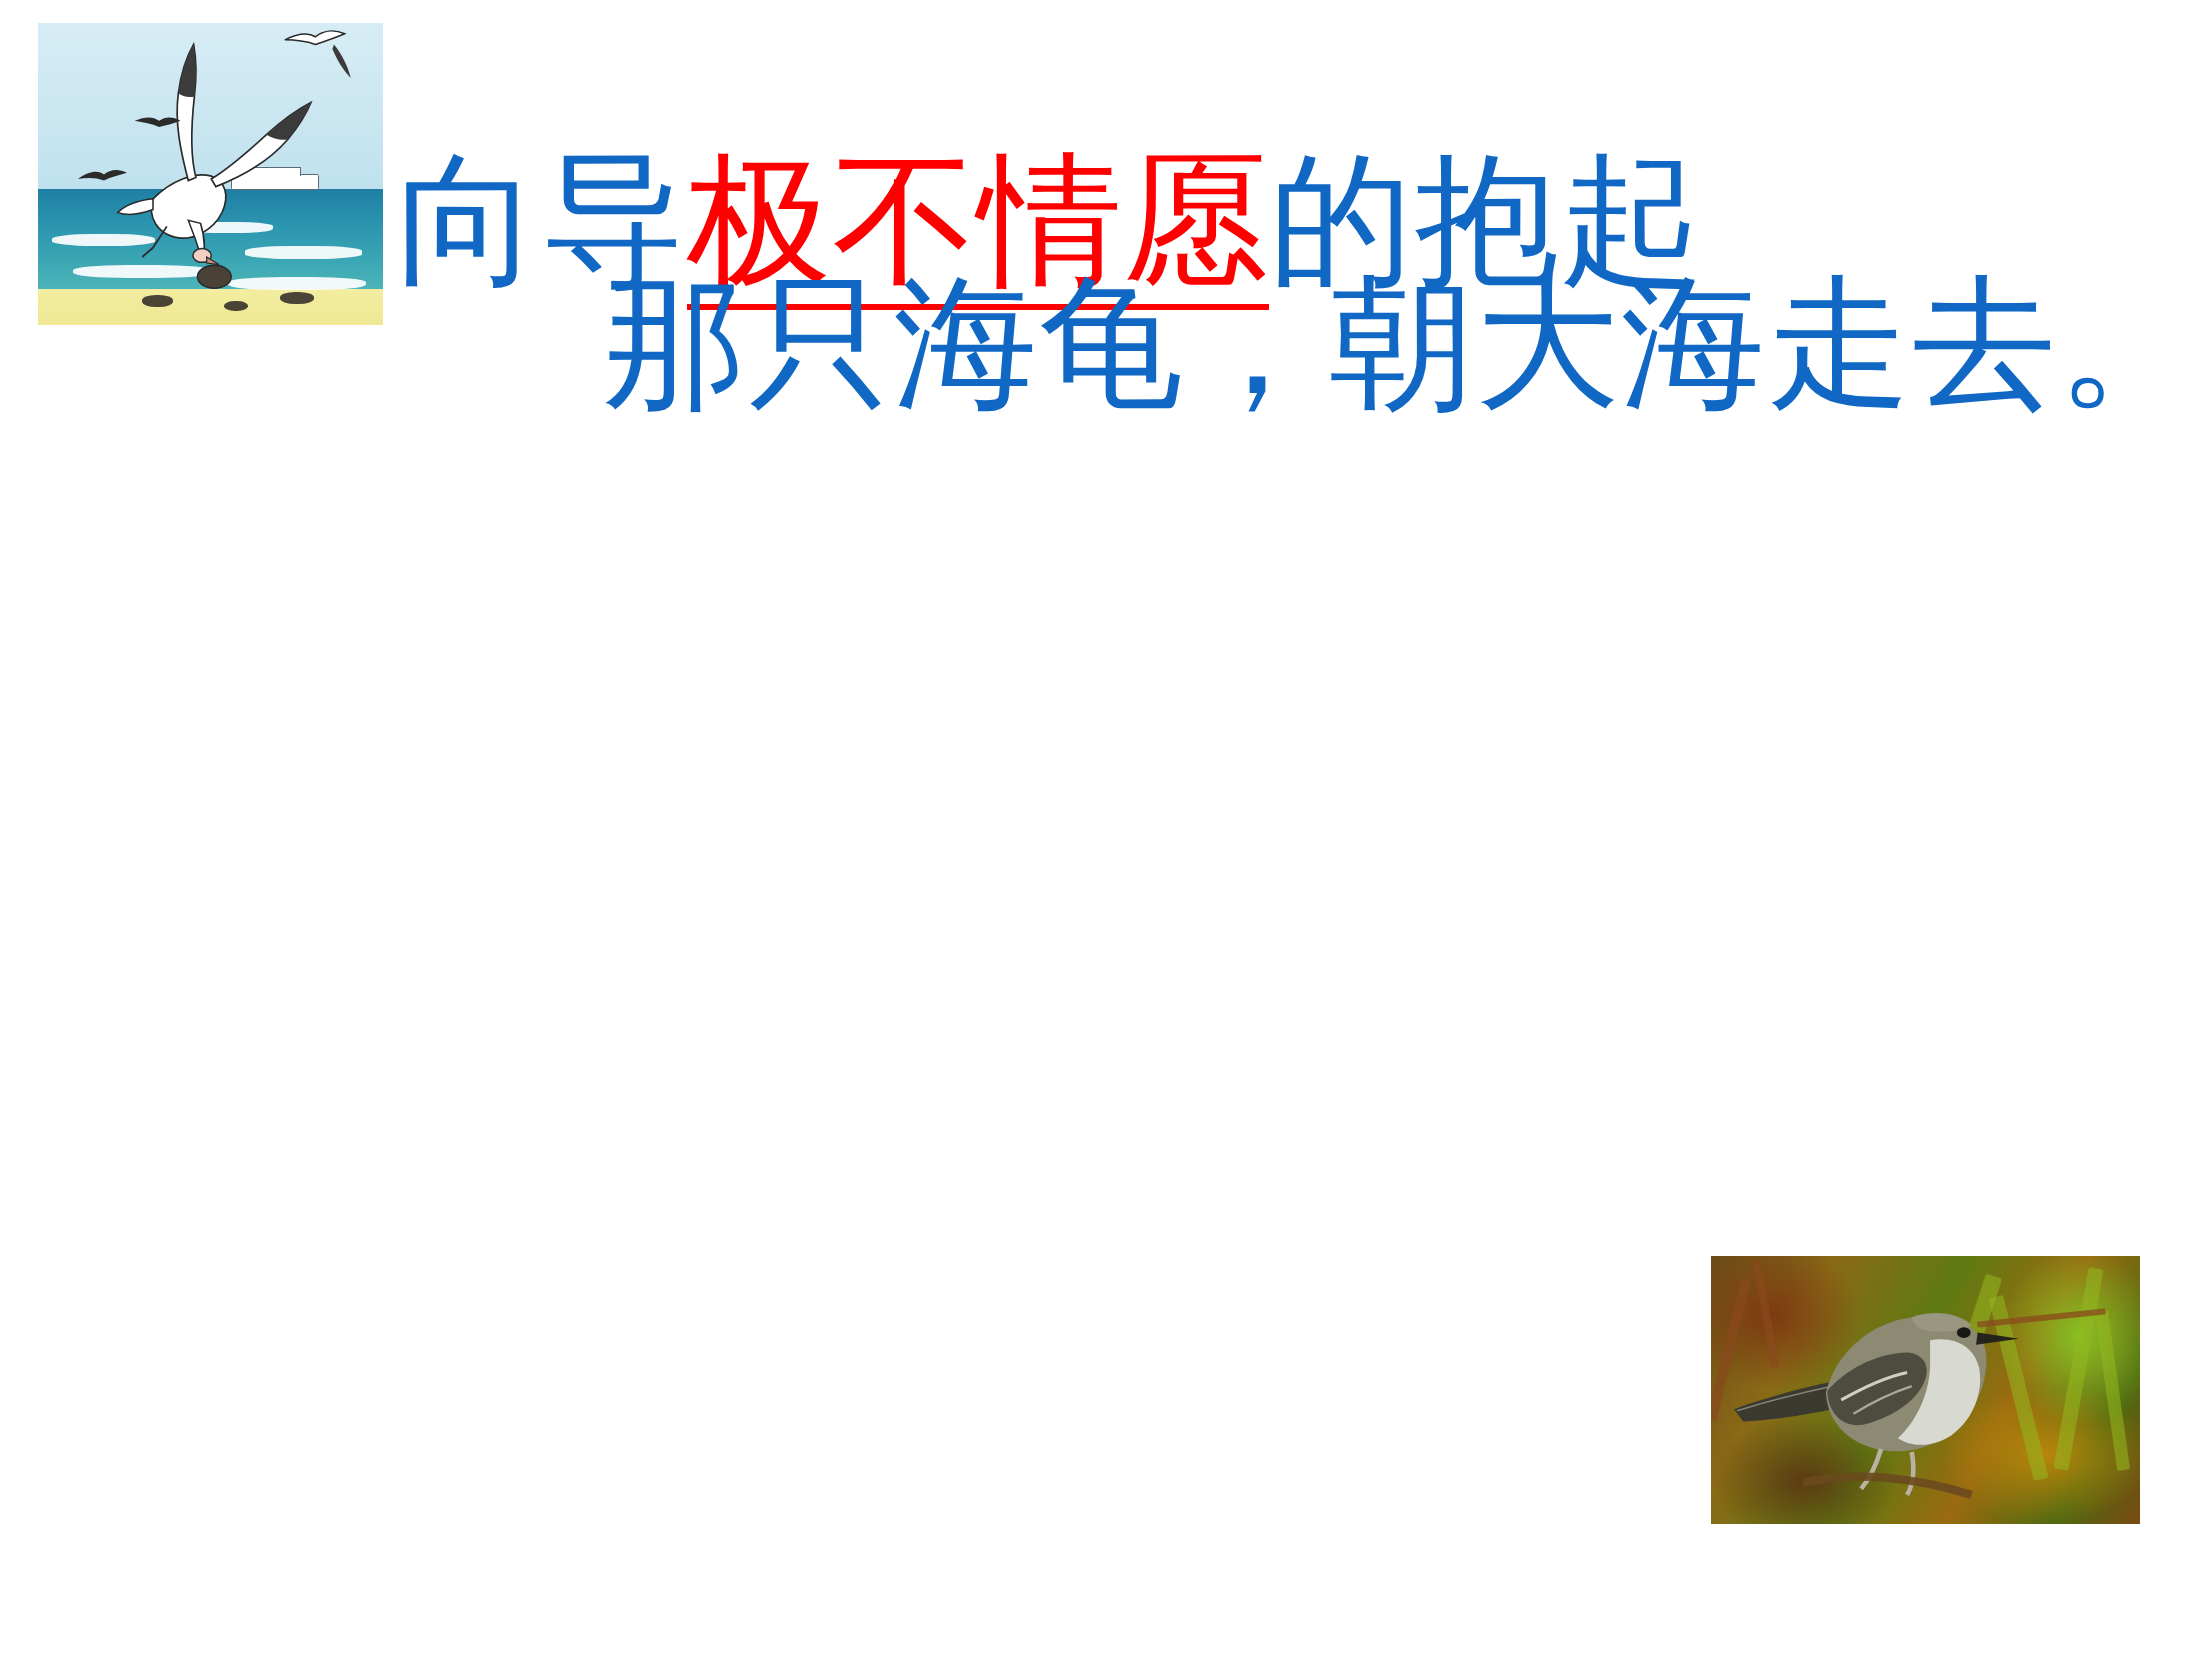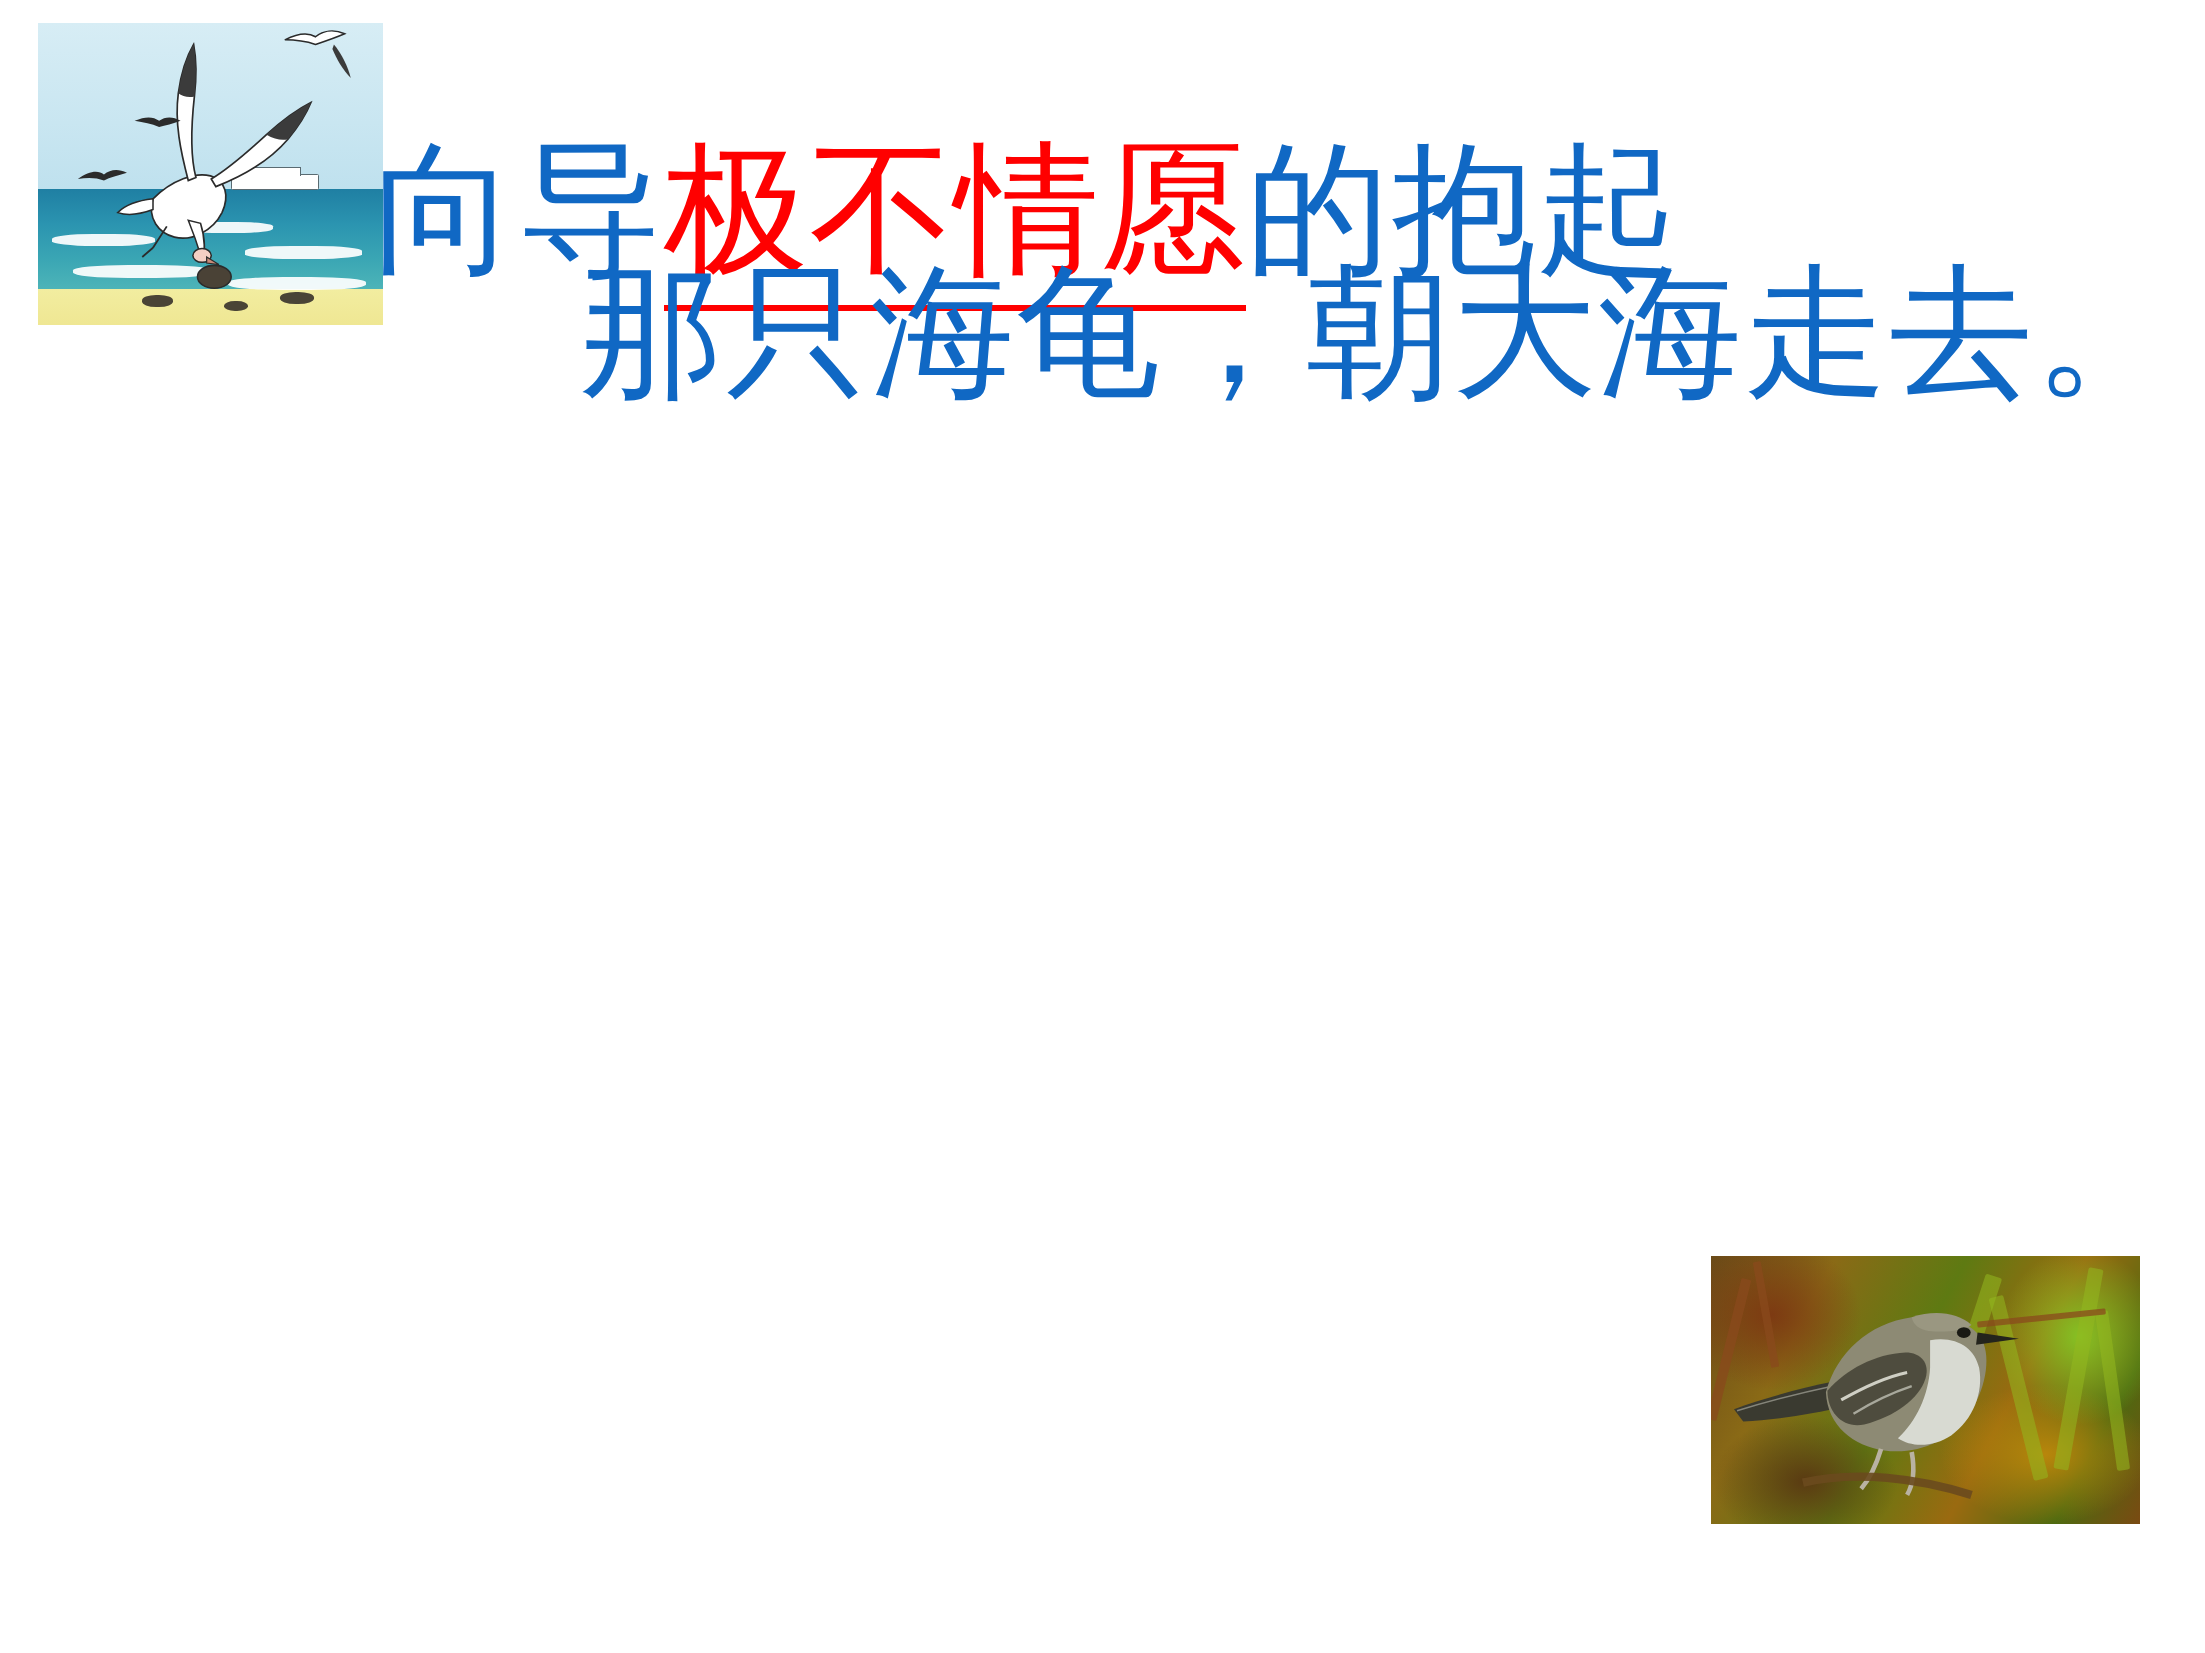--- a/index.html
+++ b/index.html
@@ -48,22 +48,22 @@
       radial-gradient(ellipse 34% 36% at 78% 74%, #b8860b 0%, rgba(184,134,11,0) 72%),
       radial-gradient(ellipse 30% 34% at 22% 84%, #5a3a12 0%, rgba(90,58,18,0) 72%),
       linear-gradient(118deg,#6a4a18 0%,#8a6a16 22%,#5e7a12 45%,#9a6a10 66%,#4e6a10 85%,#7a4a12 100%);
   }
   .mb-blade{position:absolute;background:#93b81f;opacity:.55;transform-origin:center;border-radius:2.3px;}
   .mb-twig{position:absolute;background:#8a4a1c;opacity:.75;border-radius:1.5px;}
   .mb-svg{position:absolute;left:0;top:0;width:100%;height:100%;}
 
   
   .textblock{
-    position:absolute;left:5px;top:159px;width:2175px;
-    font-family:Liberation Mono, monospace;
+    position:absolute;left:28px;top:159px;width:2175px;
+    font-family:Liberation Sans, sans-serif;
     font-size:144px;line-height:123px;font-weight:500;
     color:#1068c4;letter-spacing:1.5px;white-space:nowrap;
   }
   .tline{display:block;height:123px;}
   .l1{padding-left:368px;}
   .l2{padding-left:6.1px;text-align:right;}
   .l3{padding-left:6.1px;}
   .l4{padding-left:23px;}
   .blue{color:#1068c4;}
   .red{color:#ff0000;border-bottom:6.9px solid #ff0000;padding-bottom:3.1px;}

